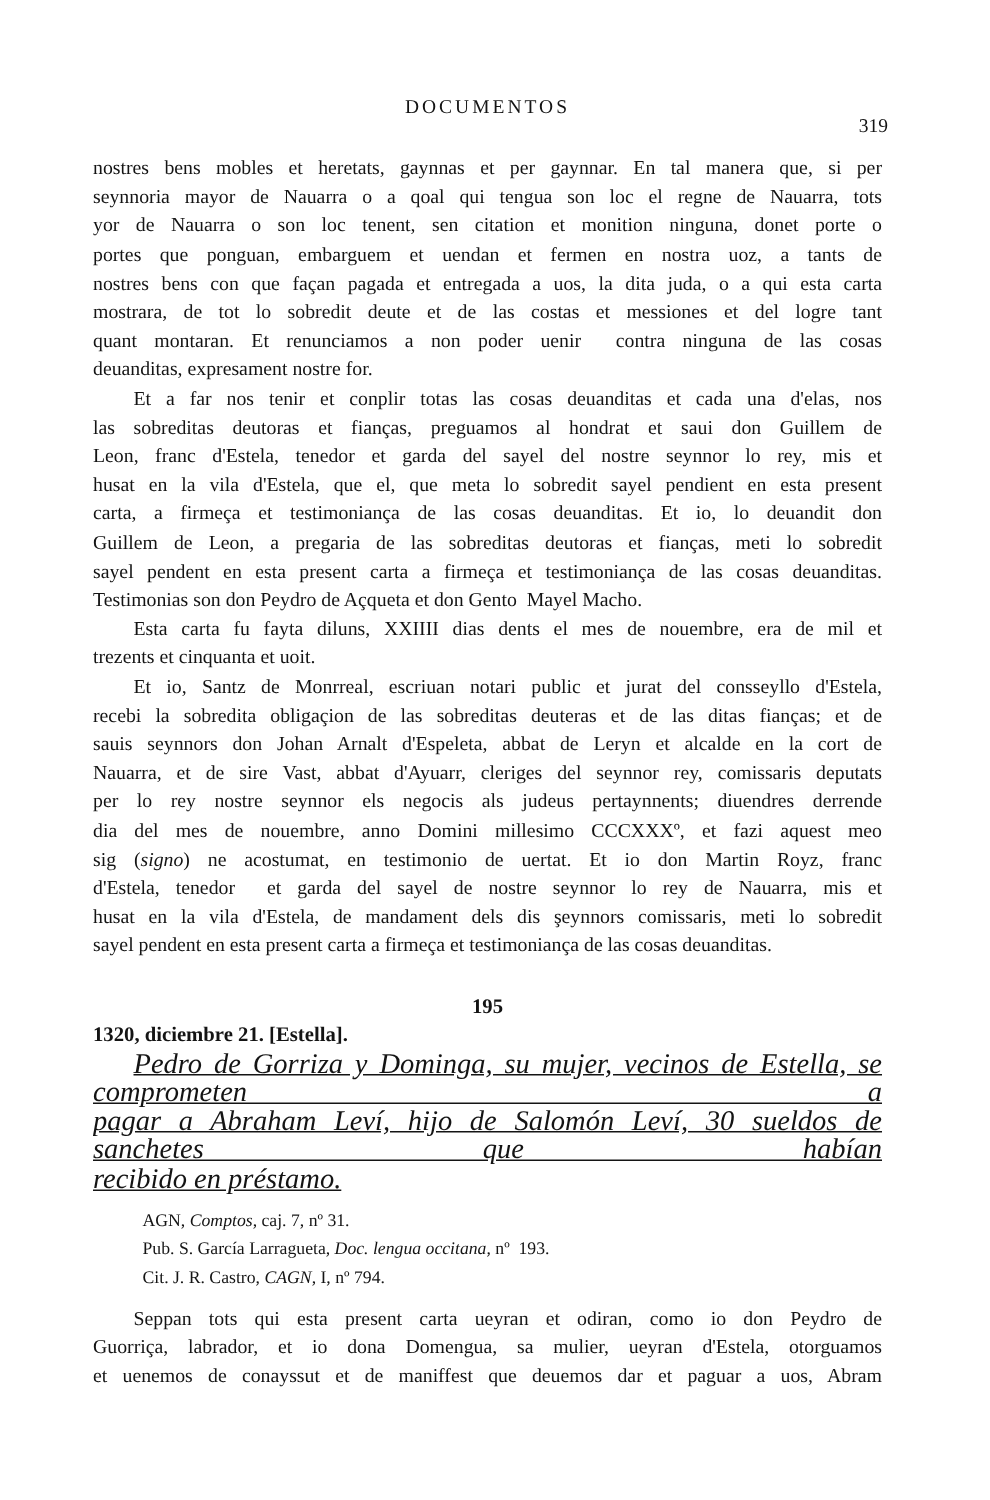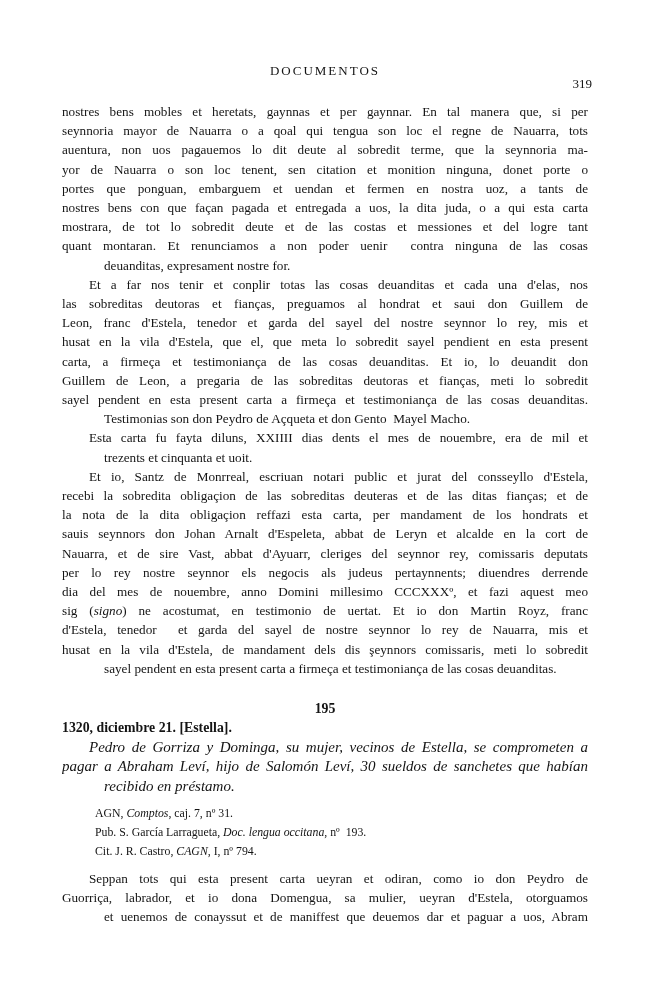--- a/index.html
+++ b/index.html
@@ -42,39 +42,39 @@
   }
   
   .text-column { width: 526px; }
   .line {
     font-size: 13.2px;
     line-height: 19.2px;
     text-align: justify;
     text-align-last: justify;
     overflow: hidden;
   }
-  .para .line:last-child { text-align-last: left; margin-left: 42px; }
+  .para .line:last-child { text-align-last: left; }
   .para.cont-next .line:last-child { text-align-last: justify; }
   .para.indent .line:first-child { text-indent: 27px; }
   .it { font-style: italic; }
   
   .entry-number {
     margin-top: 21px;
     text-align: center;
     font-weight: bold;
     font-size: 13.8px;
     line-height: 19px;
   }
   .entry-date {
     font-weight: bold;
     font-size: 13.8px;
     line-height: 20px;
   }
   .summary { font-style: italic; }
-  .summary .line { font-size: 15px; }
+  .summary .line { font-size: 19px; text-decoration: underline; }
   .references {
     margin: 8px 0 7px 33px;
   }
   .ref-line {
     font-size: 11.8px;
     line-height: 19.3px;
     text-align: right;
     text-align-last: left;
   }
 </style>
@@ -86,21 +86,20 @@
   <div class="running-header">
     <span class="running-title">DOCUMENTOS</span>
     <span class="page-number">319</span>
   </div>
 
   <div class="text-column">
 
     <div class="para cont-prev">
         <div class="line">nostres bens mobles et heretats, gaynnas et per gaynnar. En tal manera que, si per</div>
         <div class="line">seynnoria mayor de Nauarra o a qoal qui tengua son loc el regne de Nauarra, tots</div>
-        <div class="line">auentura, non uos pagauemos lo dit deute al sobredit terme, que la seynnoria ma-</div>
         <div class="line">yor de Nauarra o son loc tenent, sen citation et monition ninguna, donet porte o</div>
         <div class="line">portes que ponguan, embarguem et uendan et fermen en nostra uoz, a tants de</div>
         <div class="line">nostres bens con que façan pagada et entregada a uos, la dita juda, o a qui esta carta</div>
         <div class="line">mostrara, de tot lo sobredit deute et de las costas et messiones et del logre tant</div>
         <div class="line">quant montaran. Et renunciamos a non poder uenir&nbsp; contra ninguna de las cosas</div>
         <div class="line">deuanditas, expresament nostre for.</div>
       </div>
 
     <div class="para indent">
         <div class="line">Et a far nos tenir et conplir totas las cosas deuanditas et cada una d'elas, nos</div>
@@ -114,21 +113,20 @@
       </div>
 
     <div class="para indent">
         <div class="line">Esta carta fu fayta diluns, XXIIII dias dents el mes de nouembre, era de mil et</div>
         <div class="line">trezents et cinquanta et uoit.</div>
       </div>
 
     <div class="para indent">
         <div class="line">Et io, Santz de Monrreal, escriuan notari public et jurat del consseyllo d'Estela,</div>
         <div class="line">recebi la sobredita obligaçion de las sobreditas deuteras et de las ditas fianças; et de</div>
-        <div class="line">la nota de la dita obligaçion reffazi esta carta, per mandament de los hondrats et</div>
         <div class="line">sauis seynnors don Johan Arnalt d'Espeleta, abbat de Leryn et alcalde en la cort de</div>
         <div class="line">Nauarra, et de sire Vast, abbat d'Ayuarr, cleriges del seynnor rey, comissaris deputats</div>
         <div class="line">per lo rey nostre seynnor els negocis als judeus pertaynnents; diuendres derrende</div>
         <div class="line">dia del mes de nouembre, anno Domini millesimo CCCXXXº, et fazi aquest meo</div>
         <div class="line"><span>sig (</span><span class="it">signo</span><span>) ne acostumat, en testimonio de uertat. Et io don Martin Royz, franc</span></div>
         <div class="line">d'Estela, tenedor&nbsp; et garda del sayel de nostre seynnor lo rey de Nauarra, mis et</div>
         <div class="line">husat en la vila d'Estela, de mandament dels dis şeynnors comissaris, meti lo sobredit</div>
         <div class="line">sayel pendent en esta present carta a firmeça et testimoniança de las cosas deuanditas.</div>
       </div>
 

